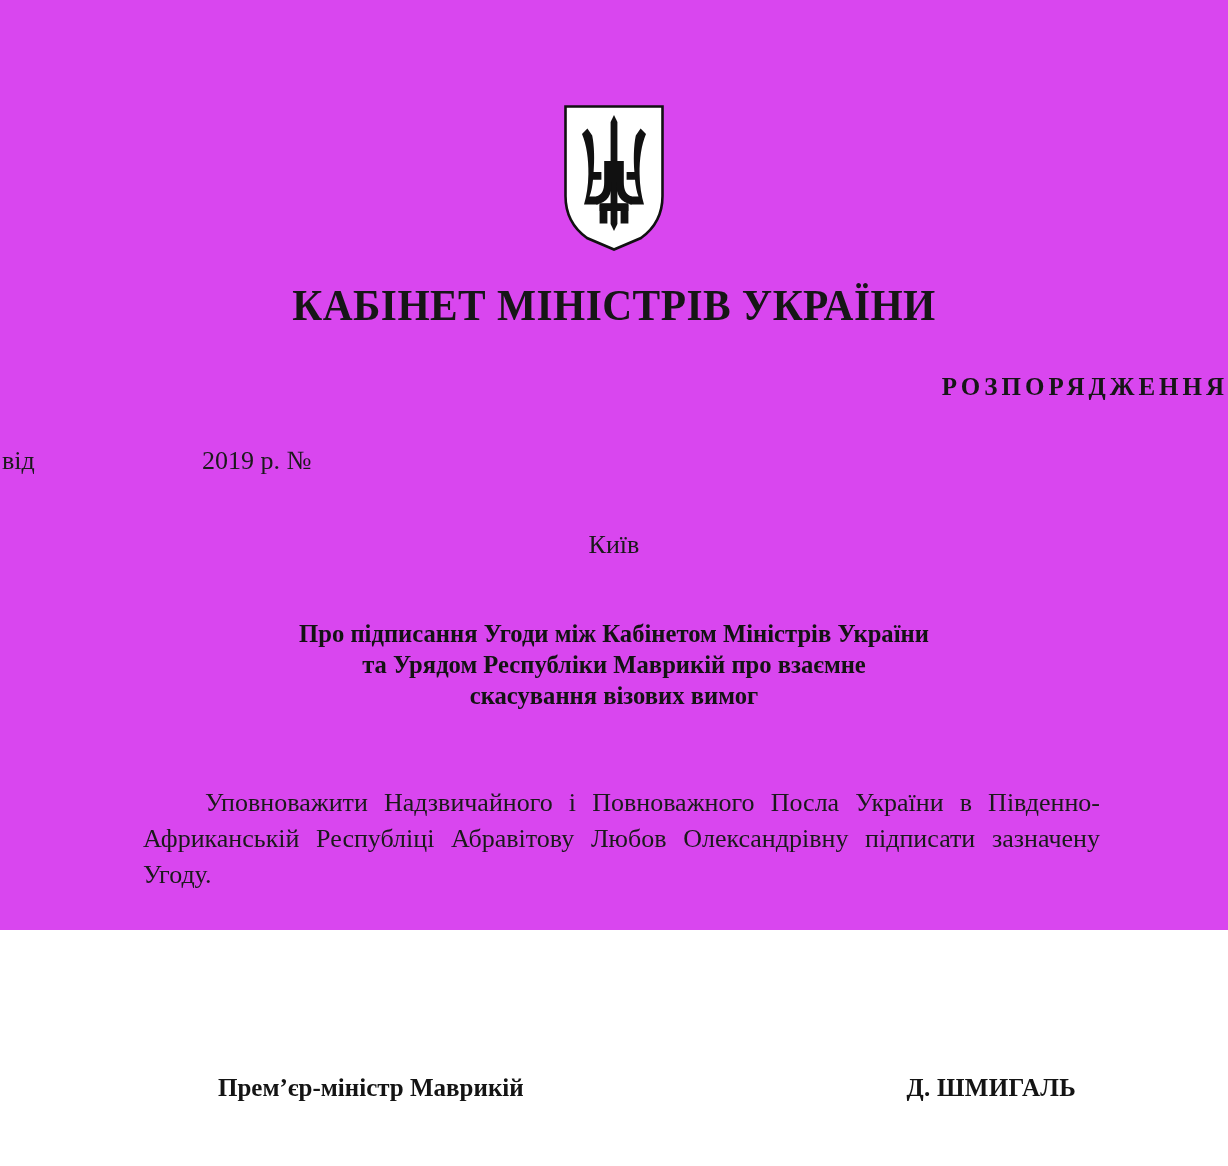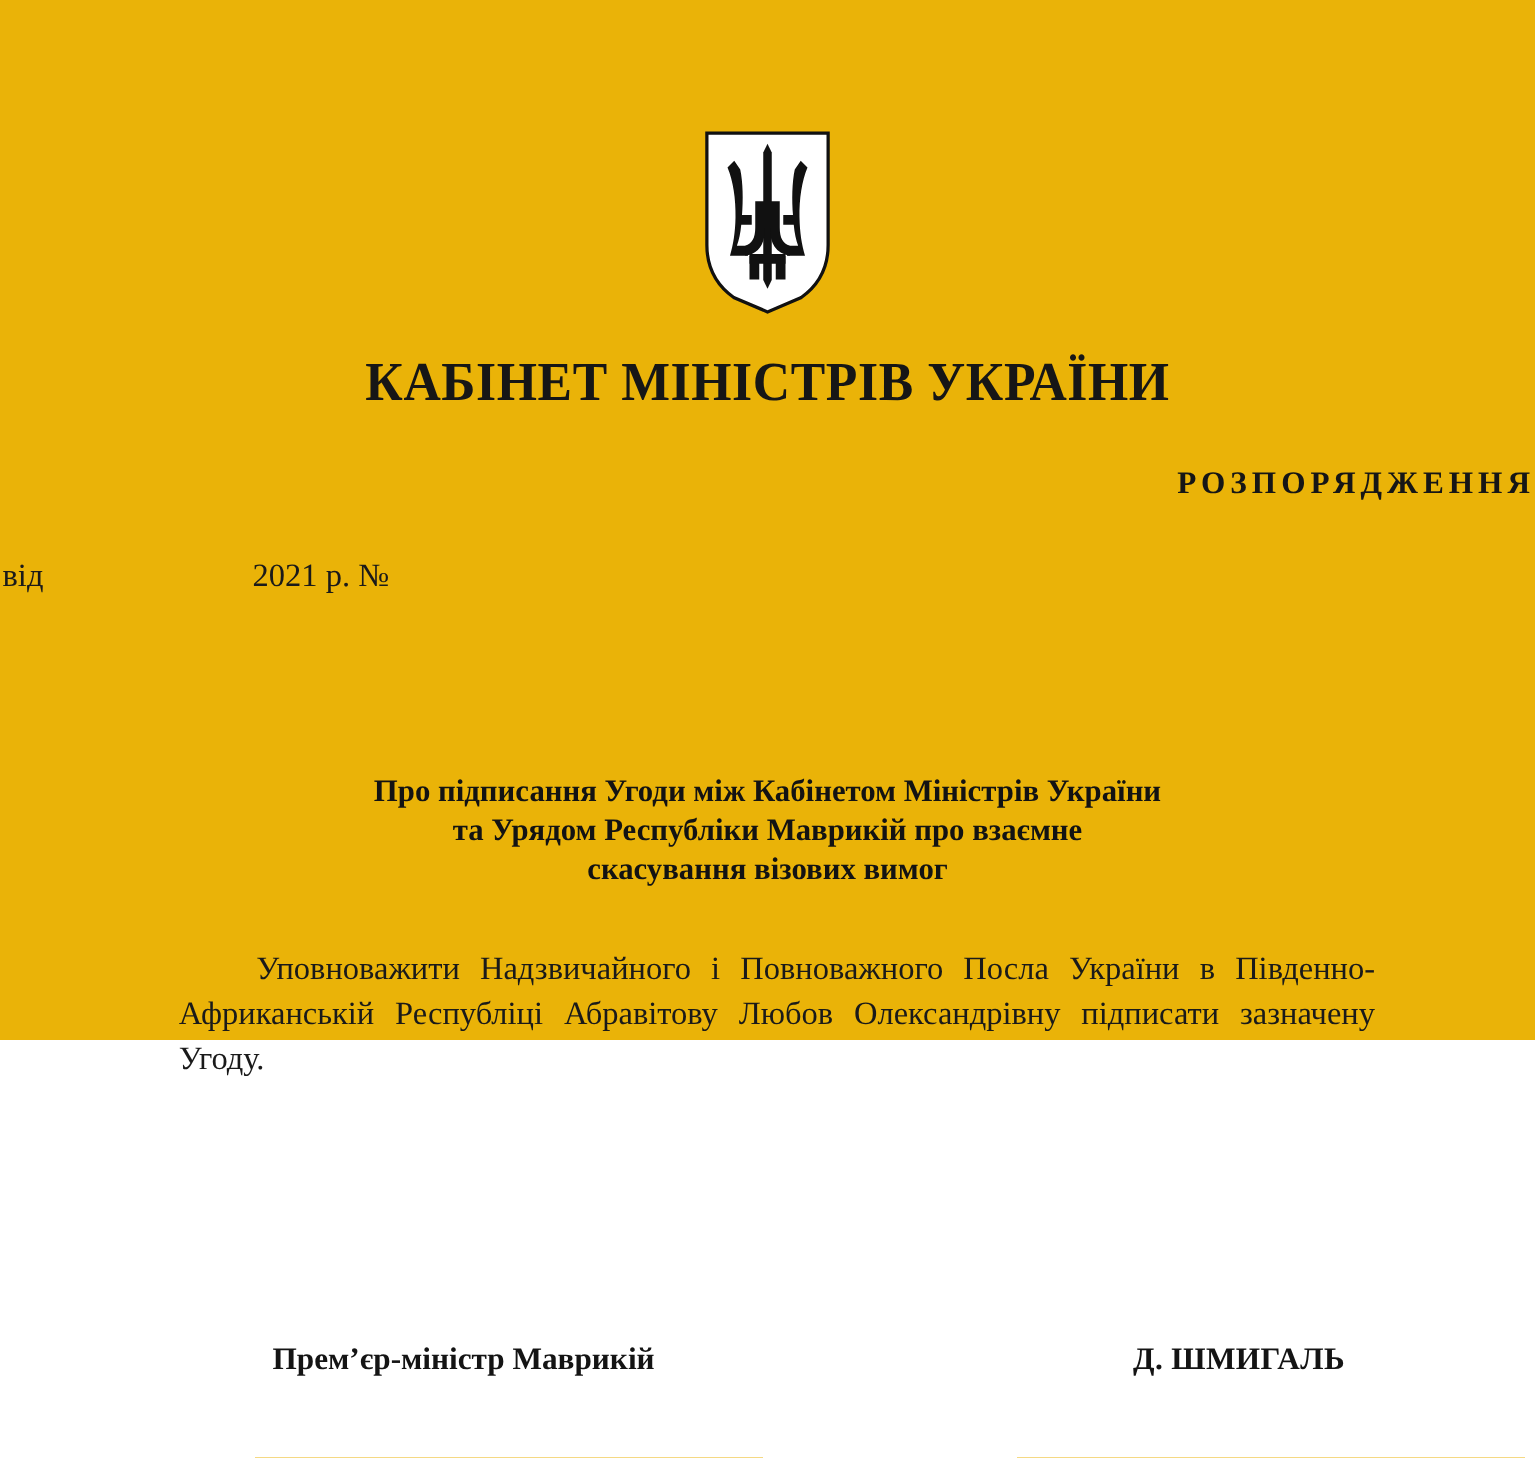--- a/index.html
+++ b/index.html
@@ -13,22 +13,22 @@
     background: #ffffff;
     font-family: "Liberation Serif", "DejaVu Serif", serif;
     color: #151515;
     position: relative;
     overflow: hidden;
   }
 
   .page {
     position: relative;
     width: 1228px;
-    height: 832px;
-    background: #eab308;
+    height: 930px;
+    background: #d946ef;
   }
 
   
   .emblem-wrap {
     position: absolute;
     top: 104px;
     left: 0;
     width: 100%;
     display: flex;
     justify-content: center;
@@ -129,20 +129,21 @@
     color: #1a1a1a;
   }
   .body-text p {
     margin: 0 0 3px 0;
     text-indent: 62px;
     text-align: justify;
     text-justify: inter-word;
   }
   .body-text p:last-child {
     margin-bottom: 0;
+    margin-top: 28px;
   }
 
   
   .signature {
     position: absolute;
     top: 1074px;
     left: 218px;
     width: 858px;
     display: flex;
     justify-content: space-between;
@@ -196,23 +197,24 @@
       </g>
     </svg>
   </div>
 
   <div class="org-title">КАБІНЕТ МІНІСТРІВ УКРАЇНИ</div>
 
   <div class="doc-type">РОЗПОРЯДЖЕННЯ</div>
 
   <div class="date-row">
     <span class="date-from">від</span>
-    <span class="date-year">2021 р. №</span>
-  </div>
-
+    <span class="date-year">2019 р. №</span>
+  </div>
+
+  <div class="city">Київ</div>
 
   <div class="subject">
     <span class="ln">Про підписання Угоди між Кабінетом Міністрів України</span>
     <span class="ln">та Урядом Республіки Маврикій про взаємне</span>
     <span class="ln">скасування візових вимог</span>
   </div>
 
   <div class="body-text">
     <p>Уповноважити Надзвичайного і Повноважного Посла України в Південно-Африканській Республіці Абравітову Любов Олександрівну підписати зазначену Угоду.</p>
   </div>

